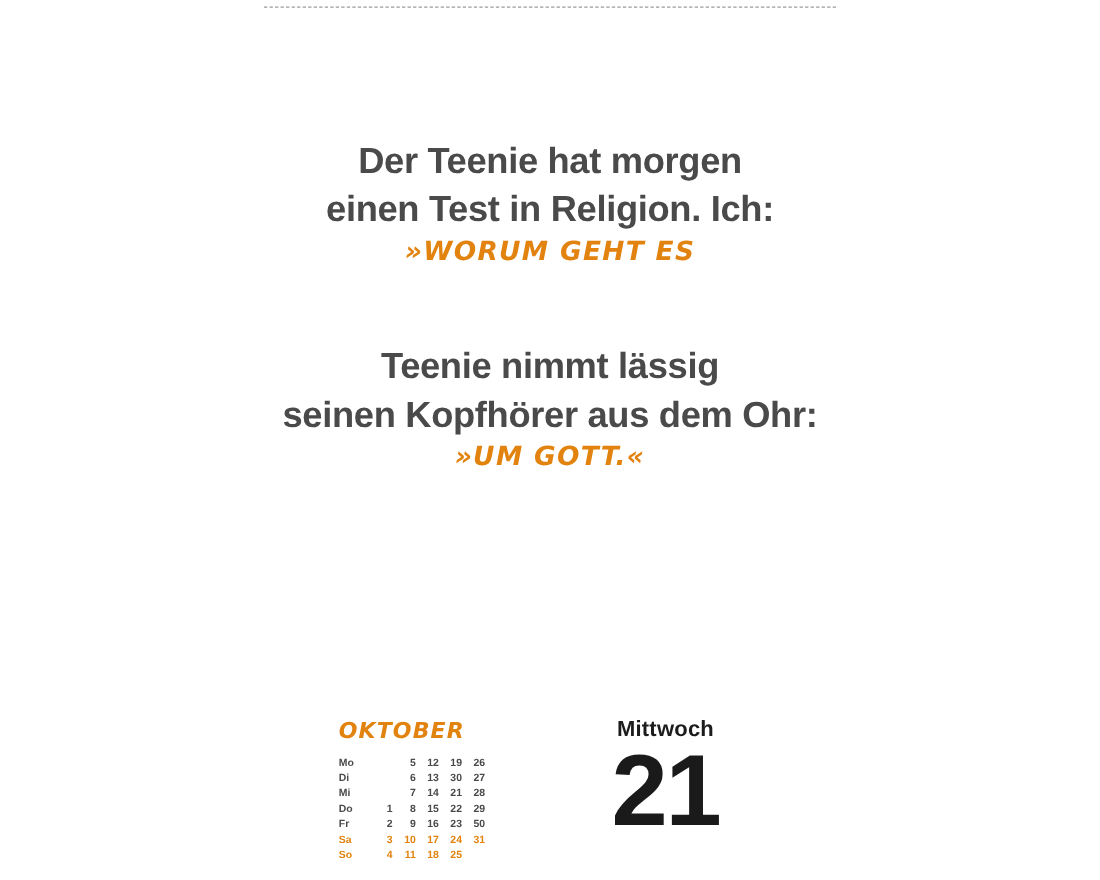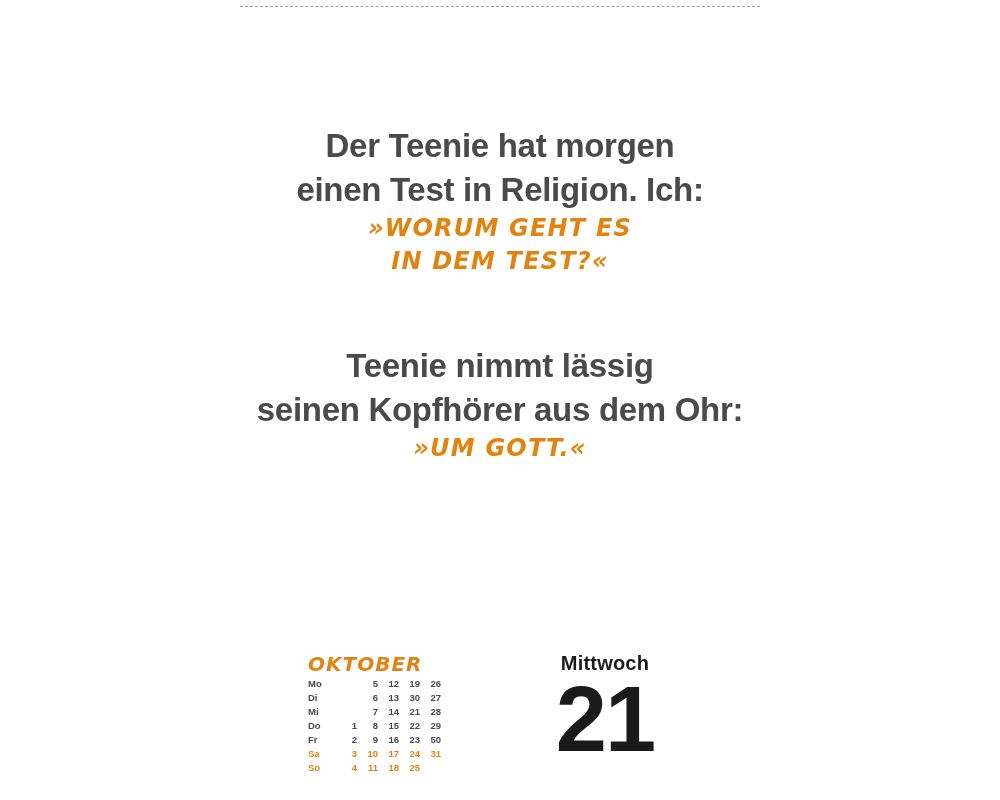--- a/index.html
+++ b/index.html
@@ -63,21 +63,21 @@
     top: 652px;
     width: 160px;
   }
   .mini-cal-title {
     font-family: "DejaVu Sans", sans-serif;
     font-weight: bold;
     font-style: italic;
     font-size: 20px;
     letter-spacing: 1px;
     color: #E2830F;
-    margin-bottom: 0;
+    margin-bottom: 10px;
   }
   .cal-table {
     border-collapse: collapse;
     font-size: 9.5px;
     color: #4a4a4a;
     font-family: "Liberation Sans", sans-serif;
     font-weight: bold;
   }
   .cal-table td {
     padding: 1.5px 0;
@@ -121,21 +121,20 @@
 <body>
 
 <div class="perforation"></div>
 
 <div class="joke">
 
   <div class="stanza">
     <div class="setup-line">Der Teenie hat morgen</div>
     <div class="setup-line">einen Test in Religion. Ich:</div>
     <div class="punch-line">»WORUM GEHT ES</div>
-    <div class="punch-line">IN DEM TEST?«</div>
   </div>
 
   <div class="stanza">
     <div class="setup-line">Teenie nimmt lässig</div>
     <div class="setup-line">seinen Kopfhörer aus dem Ohr:</div>
     <div class="punch-line">»UM GOTT.«</div>
   </div>
 
 </div>
 

